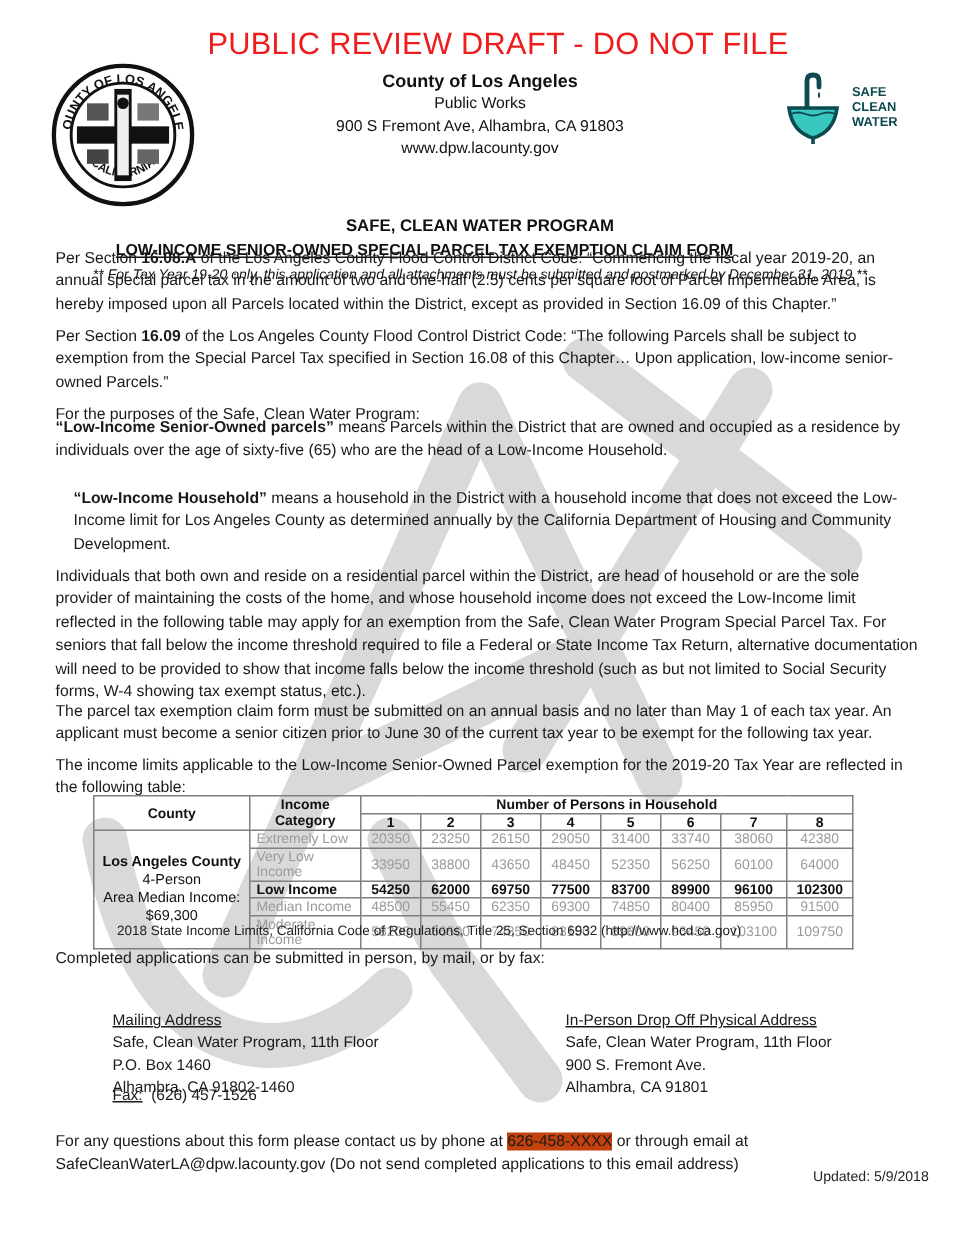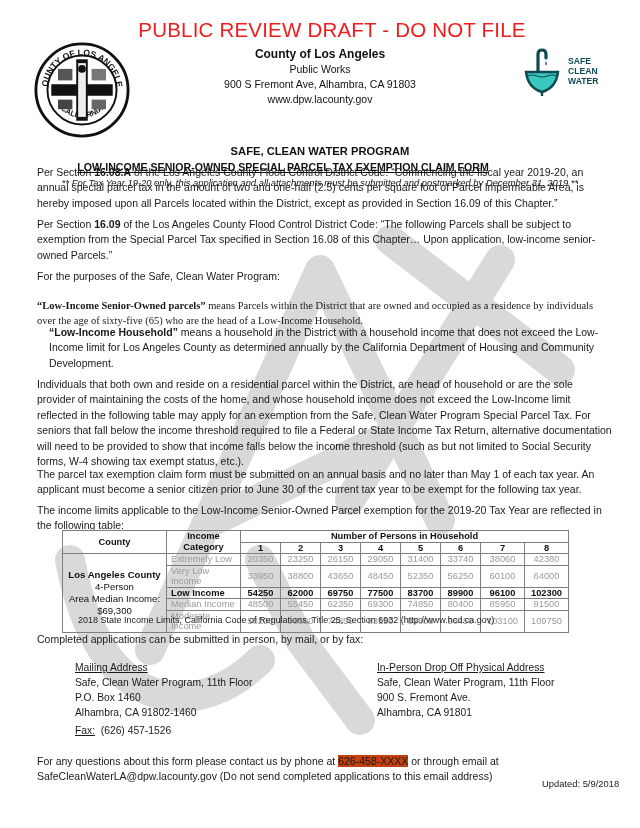--- a/index.html
+++ b/index.html
@@ -29,21 +29,21 @@
   .income-table { position: absolute; left: 62px; top: 530px; border-collapse: collapse; font-size: 9.3px; }
   .income-table td, .income-table th { border: 1px solid #7f7f7f; text-align: center; height: 11.6px; line-height: 10.5px; padding: 0 2px; }
   .income-table th { font-weight: bold; color: #111; }
   .income-table .cat { text-align: left; padding-left: 4px; }
   .income-table .muted { color: #9a9a9a; }
   .income-table .bold-row td { font-weight: bold; color: #111; }
   .income-table .county-cell { vertical-align: middle; font-size: 9.6px; line-height: 12px; color: #111; }
   .table-source { position: absolute; left: 78px; top: 615px; font-size: 9px; color: #222; }
 
   .addr { position: absolute; font-size: 10.3px; line-height: 15px; color: #1a1a1a; }
-  .addr .u { text-decoration: underline; }
+  .addr .u { text-decoration: underline; margin-top: 13px; }
   .highlight { background: #c2410c; }
   .updated { position: absolute; left: 542px; top: 778px; font-size: 9.4px; color: #222; }
 </style>
 </head>
 <body>
 
 <div class="page">
 
   <svg class="watermark" viewBox="0 0 640 828">
     <g fill="none" stroke="#d9d9d9" stroke-width="30" stroke-linecap="round" stroke-linejoin="round">
@@ -111,21 +111,21 @@
 
     <p class="body-text" style="top:165px;">
       <span>Per Section </span><b>16.08.A</b><span> of the Los Angeles County Flood Control District Code: “Commencing the fiscal year 2019-20, an annual special parcel tax in the amount of two and one-half (2.5) cents per square foot of Parcel Impermeable Area, is hereby imposed upon all Parcels located within the District, except as provided in Section 16.09 of this Chapter.”</span>
     </p>
     <p class="body-text" style="top:217px;">
       <span>Per Section </span><b>16.09</b><span> of the Los Angeles County Flood Control District Code: “The following Parcels shall be subject to exemption from the Special Parcel Tax specified in Section 16.08 of this Chapter… Upon application, low-income senior-owned Parcels.”</span>
     </p>
     <p class="body-text" style="top:269px;">
       <span>For the purposes of the Safe, Clean Water Program:</span>
     </p>
-    <p class="body-text" style="top:298px;font-family:Liberation Serif, serif;">
+    <p class="body-text" style="top:278px;">
       <b>“Low-Income Senior-Owned parcels”</b><span> means Parcels within the District that are owned and occupied as a residence by individuals over the age of sixty-five (65) who are the head of a Low-Income Household.</span>
     </p>
     <p class="body-text" style="top:325px;margin-left:12px;">
       <b>“Low-Income Household”</b><span> means a household in the District with a household income that does not exceed the Low-Income limit for Los Angeles County as determined annually by the California Department of Housing and Community Development.</span>
     </p>
     <p class="body-text" style="top:377px;">
       <span>Individuals that both own and reside on a residential parcel within the District, are head of household or are the sole provider of maintaining the costs of the home, and whose household income does not exceed the Low-Income limit reflected in the following table may apply for an exemption from the Safe, Clean Water Program Special Parcel Tax. For seniors that fall below the income threshold required to file a Federal or State Income Tax Return, alternative documentation will need to be provided to show that income falls below the income threshold (such as but not limited to Social Security forms, W-4 showing tax exempt status, etc.).</span>
     </p>
     <p class="body-text" style="top:467px;">
       <span>The parcel tax exemption claim form must be submitted on an annual basis and no later than May 1 of each tax year. An applicant must become a senior citizen prior to June 30 of the current tax year to be exempt for the following tax year.</span>

